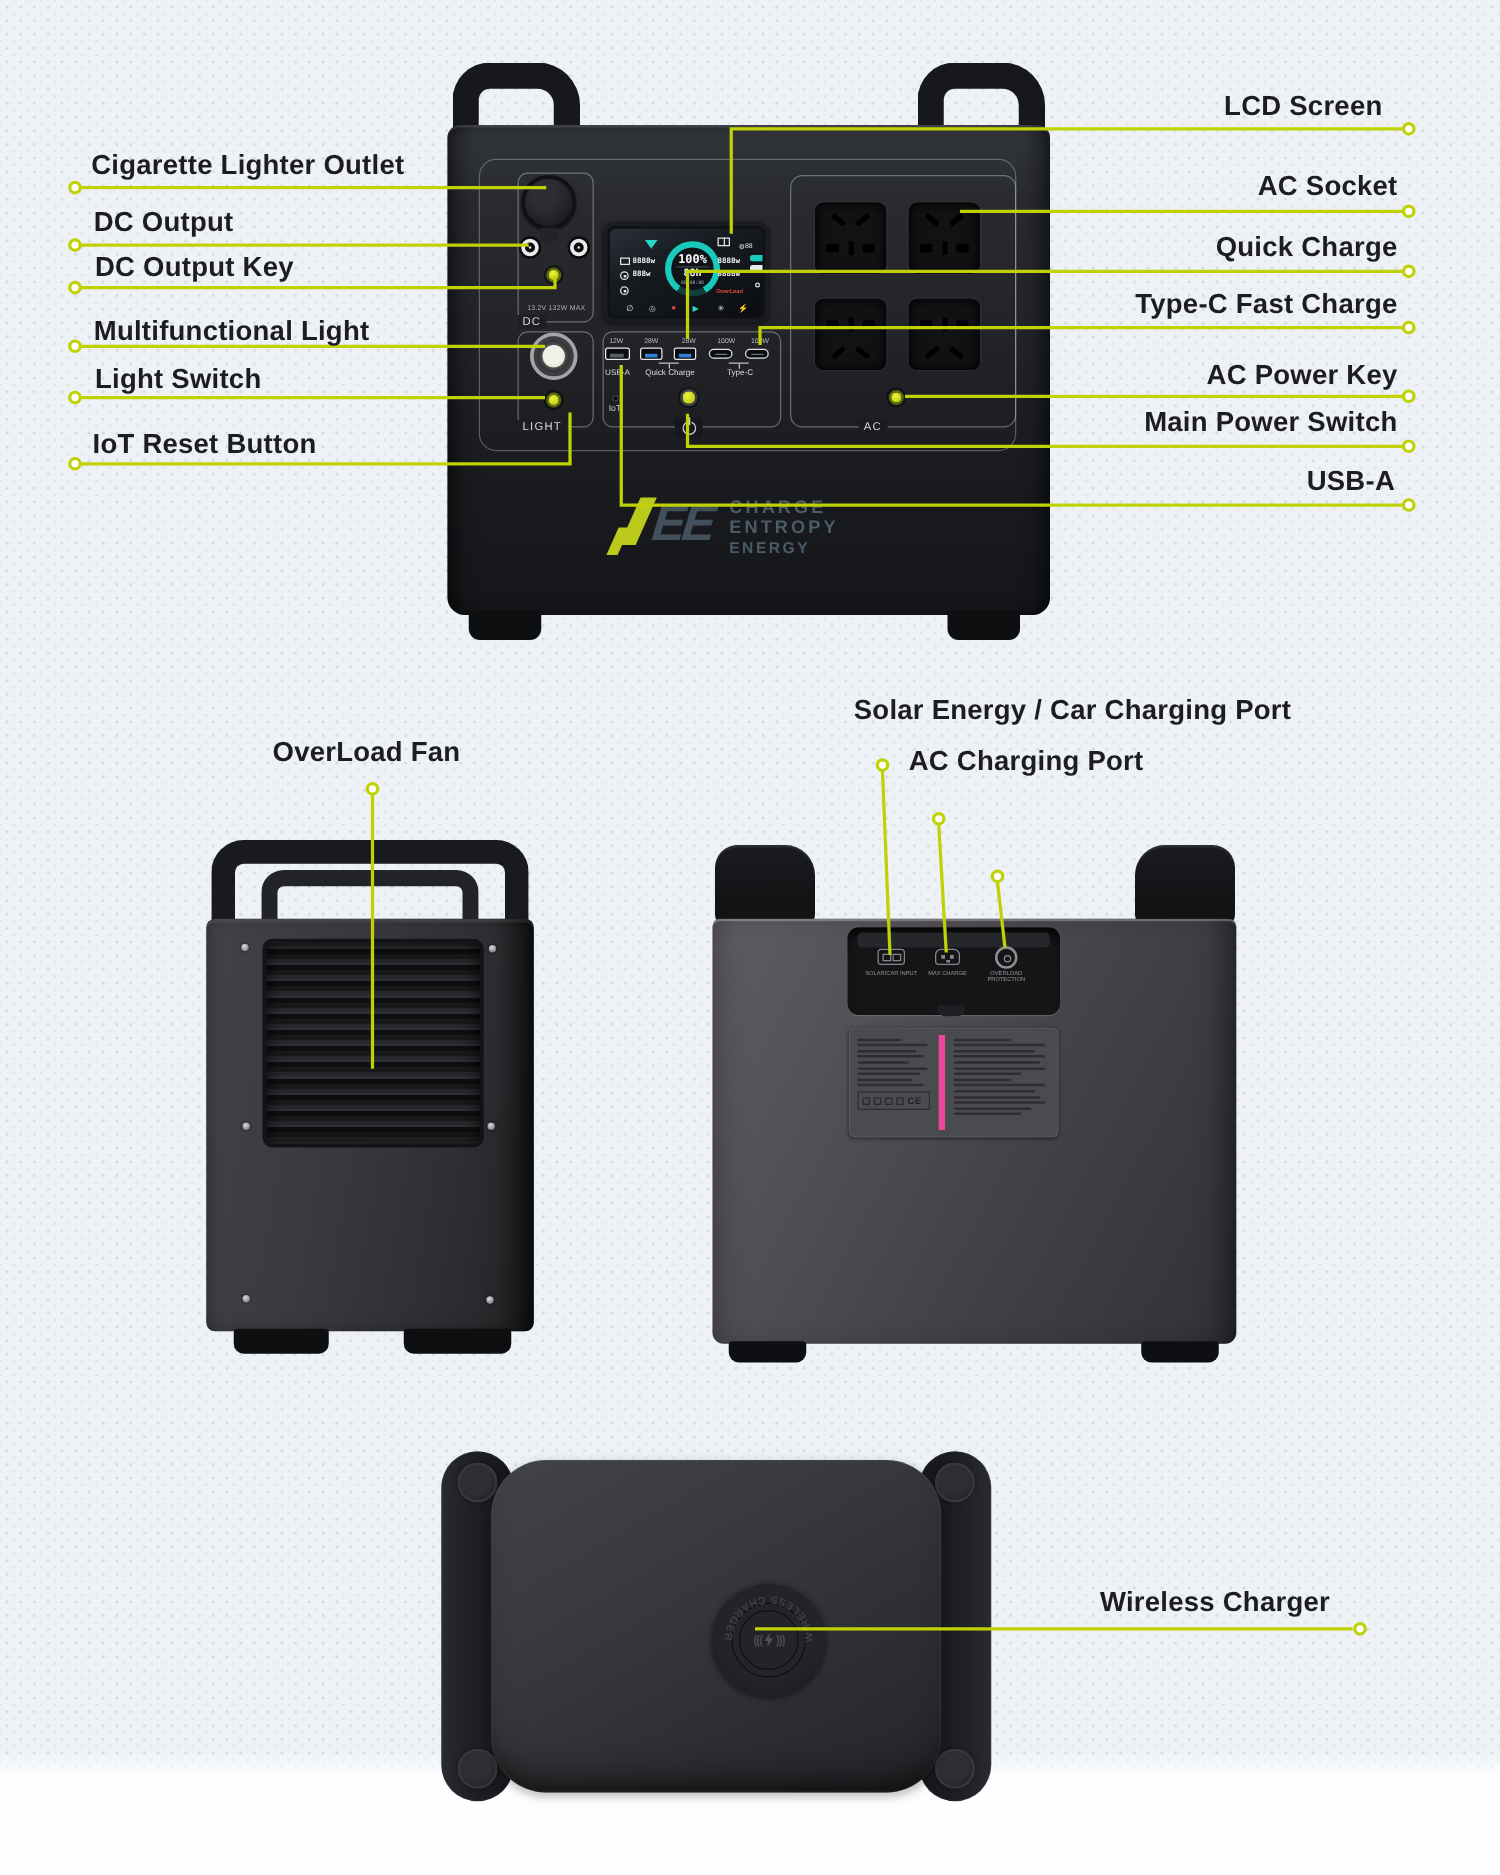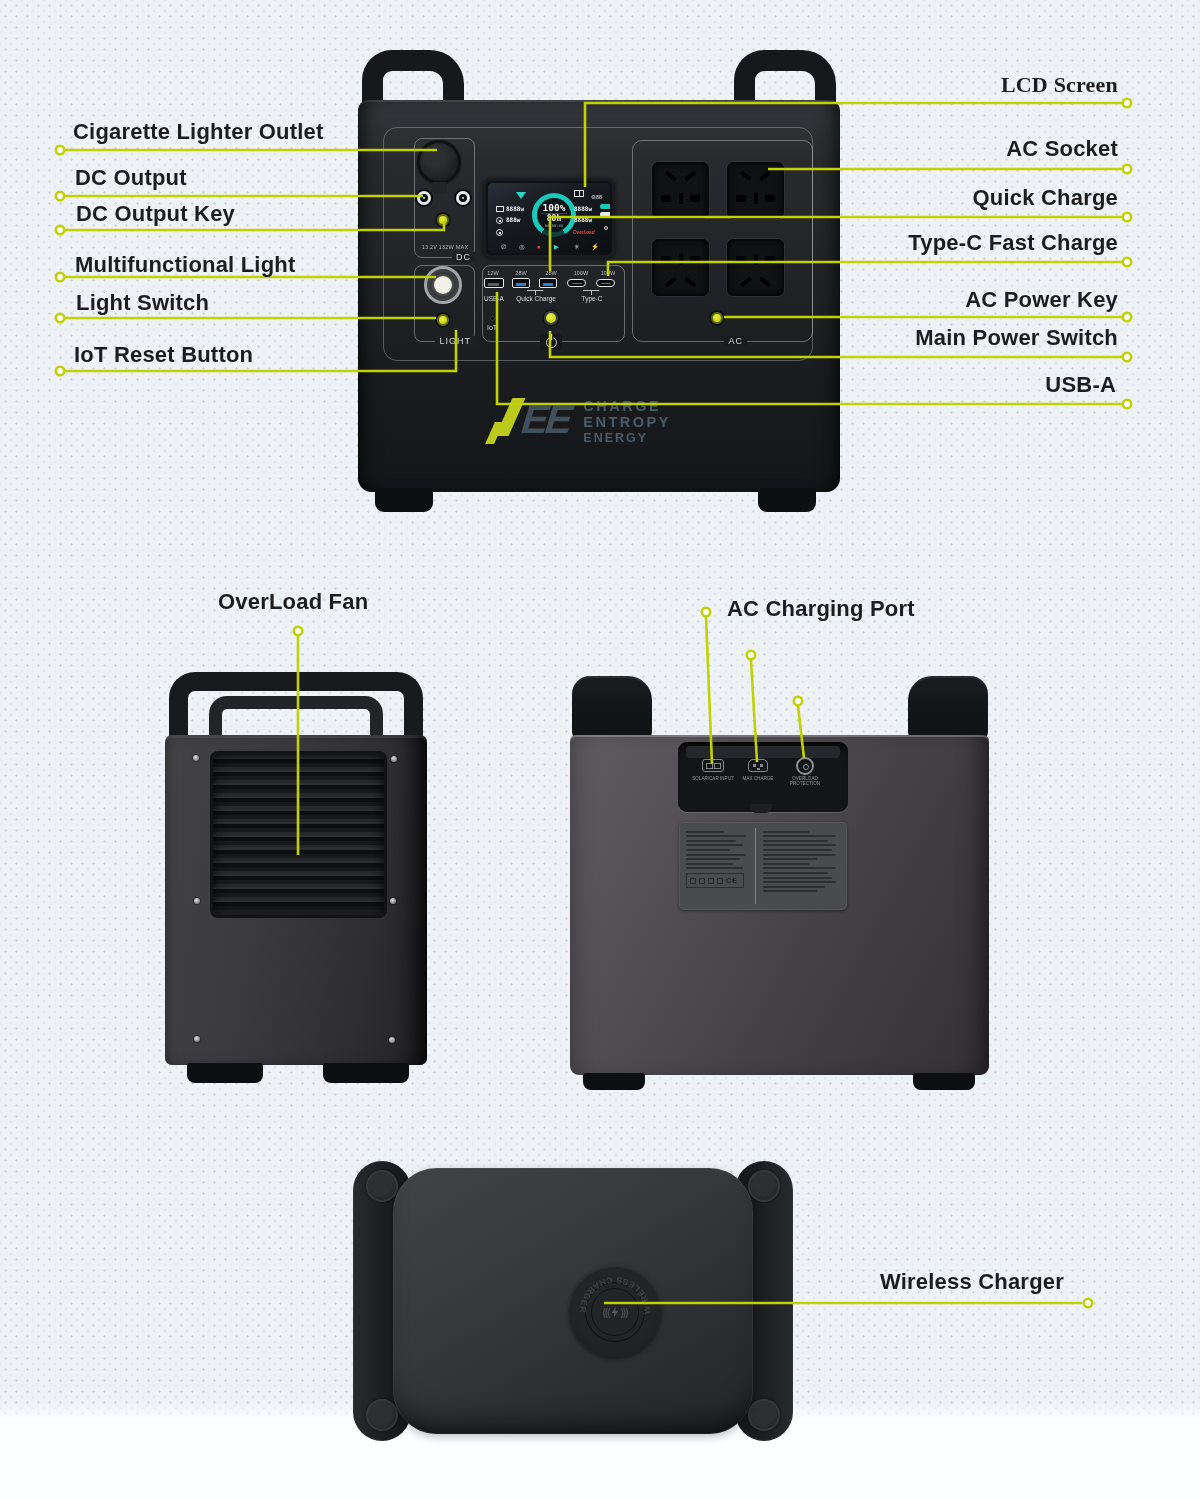--- a/index.html
+++ b/index.html
@@ -15,21 +15,21 @@
     font-family:"Liberation Sans", sans-serif;
   }
   .white-band { position:absolute; left:0; top:1402px; width:1200px; height:98px;
     background:linear-gradient(180deg, rgba(253,254,255,0) 0, #fdfeff 18px); z-index:1; }
 
   
   .lbl { position:absolute; z-index:7; font-weight:700; font-size:22px; color:#1d1d1f; white-space:nowrap; letter-spacing:.2px; }
   .lbl.r { text-align:right; }
   .pl1{left:73px; top:119px;} .pl2{left:75px; top:165px;} .pl3{left:76px; top:201px;}
   .pl4{left:75px; top:252px;} .pl5{left:76px; top:290px;} .pl6{left:74px; top:342px;}
-  .pr1{right:82px; top:72px;font-family:Liberation Serif, serif;} .pr2{right:82px; top:136px;} .pr3{right:82px; top:185px;}
+  .pr1{right:94px; top:72px;} .pr2{right:82px; top:136px;} .pr3{right:82px; top:185px;}
   .pr4{right:82px; top:230px;} .pr5{right:82px; top:287px;} .pr6{right:82px; top:325px;}
   .pr7{right:84px; top:372px;}
   .pm1{left:218px; top:589px;} .pm2{left:683px; top:555px;} .pm3{left:727px; top:596px;}
   .pm4{left:777px; top:638px;} .pb1{left:880px; top:1269px;}
 
   .overlay { position:absolute; left:0; top:0; z-index:6; pointer-events:none; }
 
   .view { position:absolute; z-index:2; }
 
   
@@ -44,21 +44,21 @@
     box-shadow:inset 0 2px 0 rgba(255,255,255,.10), inset 14px 0 22px -14px #000, inset -14px 0 22px -14px #000; }
   .fv-foot { position:absolute; top:440px; width:58px; height:24px; background:#0e0f11; border-radius:4px 4px 9px 9px; }
   .fv-foot.f1{left:17px;} .fv-foot.f2{left:400px;}
   .panel-outline { position:absolute; left:25px; top:79px; width:430px; height:234px;
     border:1px solid rgba(214,220,226,.32); border-radius:14px; }
   .sec-box { position:absolute; border:1px solid rgba(214,220,226,.40); border-radius:8px; }
   .dc-box { left:56px; top:90px; width:61px; height:120px; }
   .light-box { left:56px; top:217px; width:61px; height:77px; }
   .usb-box { left:124px; top:217px; width:143px; height:77px; }
   .ac-box { left:274px; top:92px; width:181px; height:202px; border-radius:10px; }
-  .sec-lab { position:absolute; text-align:right; font-size:9px; letter-spacing:1px; color:#d7dadd; z-index:3; }
+  .sec-lab { position:absolute; text-align:left; font-size:9px; letter-spacing:1px; color:#d7dadd; z-index:3; }
   .sec-lab span { background:#1d1f22; padding:0 4px; }
   .dc-lab{left:56px; top:204px; width:61px;} .light-lab{left:56px; top:288px; width:61px;}
   .ac-lab{left:329px; top:288px; width:60px;} .ac-lab span{background:#191b1e;}
   .dc-spec { position:absolute; left:48px; top:196px; width:78px; text-align:center; font-size:5.5px; color:#aeb2b6; letter-spacing:.2px; }
 
   .cig { position:absolute; left:59px; top:92px; width:44px; height:44px; border-radius:50%;
     background:radial-gradient(circle at 40% 35%, #2c2e31 30%, #1b1d20 75%); border:3px solid #101113; box-shadow:0 1px 2px rgba(0,0,0,.6); }
   .cig-tab { position:absolute; left:74px; top:134px; width:15px; height:12px; background:#222427; border-radius:2px 2px 5px 5px; }
   .jack { position:absolute; width:14px; height:14px; border-radius:50%; background:#0a0b0c; border:3px solid #e8eaec; box-shadow:0 0 0 2px #0a0b0c; }
   .jack::after { content:""; position:absolute; left:3px; top:3px; width:2px; height:2px; border-radius:50%; background:#e8eaec; }
@@ -184,21 +184,21 @@
   .solar-port::before,.solar-port::after { content:""; position:absolute; top:3px; width:5px; height:4px; border:1px solid #85888b; }
   .solar-port::before{left:2.5px;} .solar-port::after{right:2.5px;}
   .acin-port { position:absolute; left:178px; top:83px; width:20px; height:13px; border:1.5px solid #85888b; border-radius:5px 5px 3px 3px; }
   .acin-port::before { content:""; position:absolute; left:3.5px; top:4px; width:3px; height:3px; background:#85888b; box-shadow:7px 0 0 #85888b; }
   .acin-port::after { content:""; position:absolute; left:7.5px; top:8px; width:3px; height:2px; background:#85888b; }
   .ovp-sw { position:absolute; left:226px; top:81px; width:18px; height:18px; border-radius:50%; border:2px solid #8d9093; }
   .ovp-sw::after { content:""; position:absolute; left:5px; top:5px; width:4px; height:4px; border-radius:50%; border:1px solid #8d9093; }
   .bv-plate { position:absolute; left:109px; top:146px; width:168px; height:88px; border-radius:5px; background:#4a4b4f;
     box-shadow:0 1px 3px rgba(0,0,0,.45), inset 0 0 0 1px rgba(255,255,255,.07); padding:6px 7px; display:flex; gap:7px; }
   .pl-col { position:relative; }
-  .pl-col.c1 { width:70px; border-right:1px solid #ec4899; padding-right:6px; }
+  .pl-col.c1 { width:70px; border-right:5px solid #ec4899; padding-right:6px; }
   .pl-col.c2 { flex:1; }
   .tl { height:2px; background:rgba(16,17,19,.5); margin:2.6px 0; border-radius:1px; }
   .tw95{width:95%;} .tw60{width:60%;} .tw85{width:85%;} .tw75{width:75%;} .tw90{width:90%;} .tw70{width:70%;} .tw80{width:80%;}
   .cert { display:flex; align-items:center; gap:3px; margin-top:4px; border:1px solid rgba(16,17,19,.5); padding:2px 3px; width:58px; flex-wrap:wrap; }
   .cert b { font-size:7.5px; color:rgba(20,21,24,.8); letter-spacing:.5px; }
   .cic { width:6px; height:6px; border:1px solid rgba(16,17,19,.55); }
   .bv-foot { position:absolute; top:397px; width:62px; height:17px; background:#0e0f12; border-radius:3px 3px 8px 8px; }
   .bvf1{left:13px;} .bvf2{left:343px;}
 
   
@@ -506,15 +506,16 @@
   <div class="lbl pl5">Light Switch</div>
   <div class="lbl pl6">IoT Reset Button</div>
   <div class="lbl r pr1">LCD Screen</div>
   <div class="lbl r pr2">AC Socket</div>
   <div class="lbl r pr3">Quick Charge</div>
   <div class="lbl r pr4">Type-C Fast Charge</div>
   <div class="lbl r pr5">AC Power Key</div>
   <div class="lbl r pr6">Main Power Switch</div>
   <div class="lbl r pr7">USB-A</div>
   <div class="lbl pm1">OverLoad Fan</div>
+  <div class="lbl pm2">Solar Energy / Car Charging Port</div>
   <div class="lbl pm3">AC Charging Port</div>
   <div class="lbl pb1">Wireless Charger</div>
 </div>
 
 </body></html>

